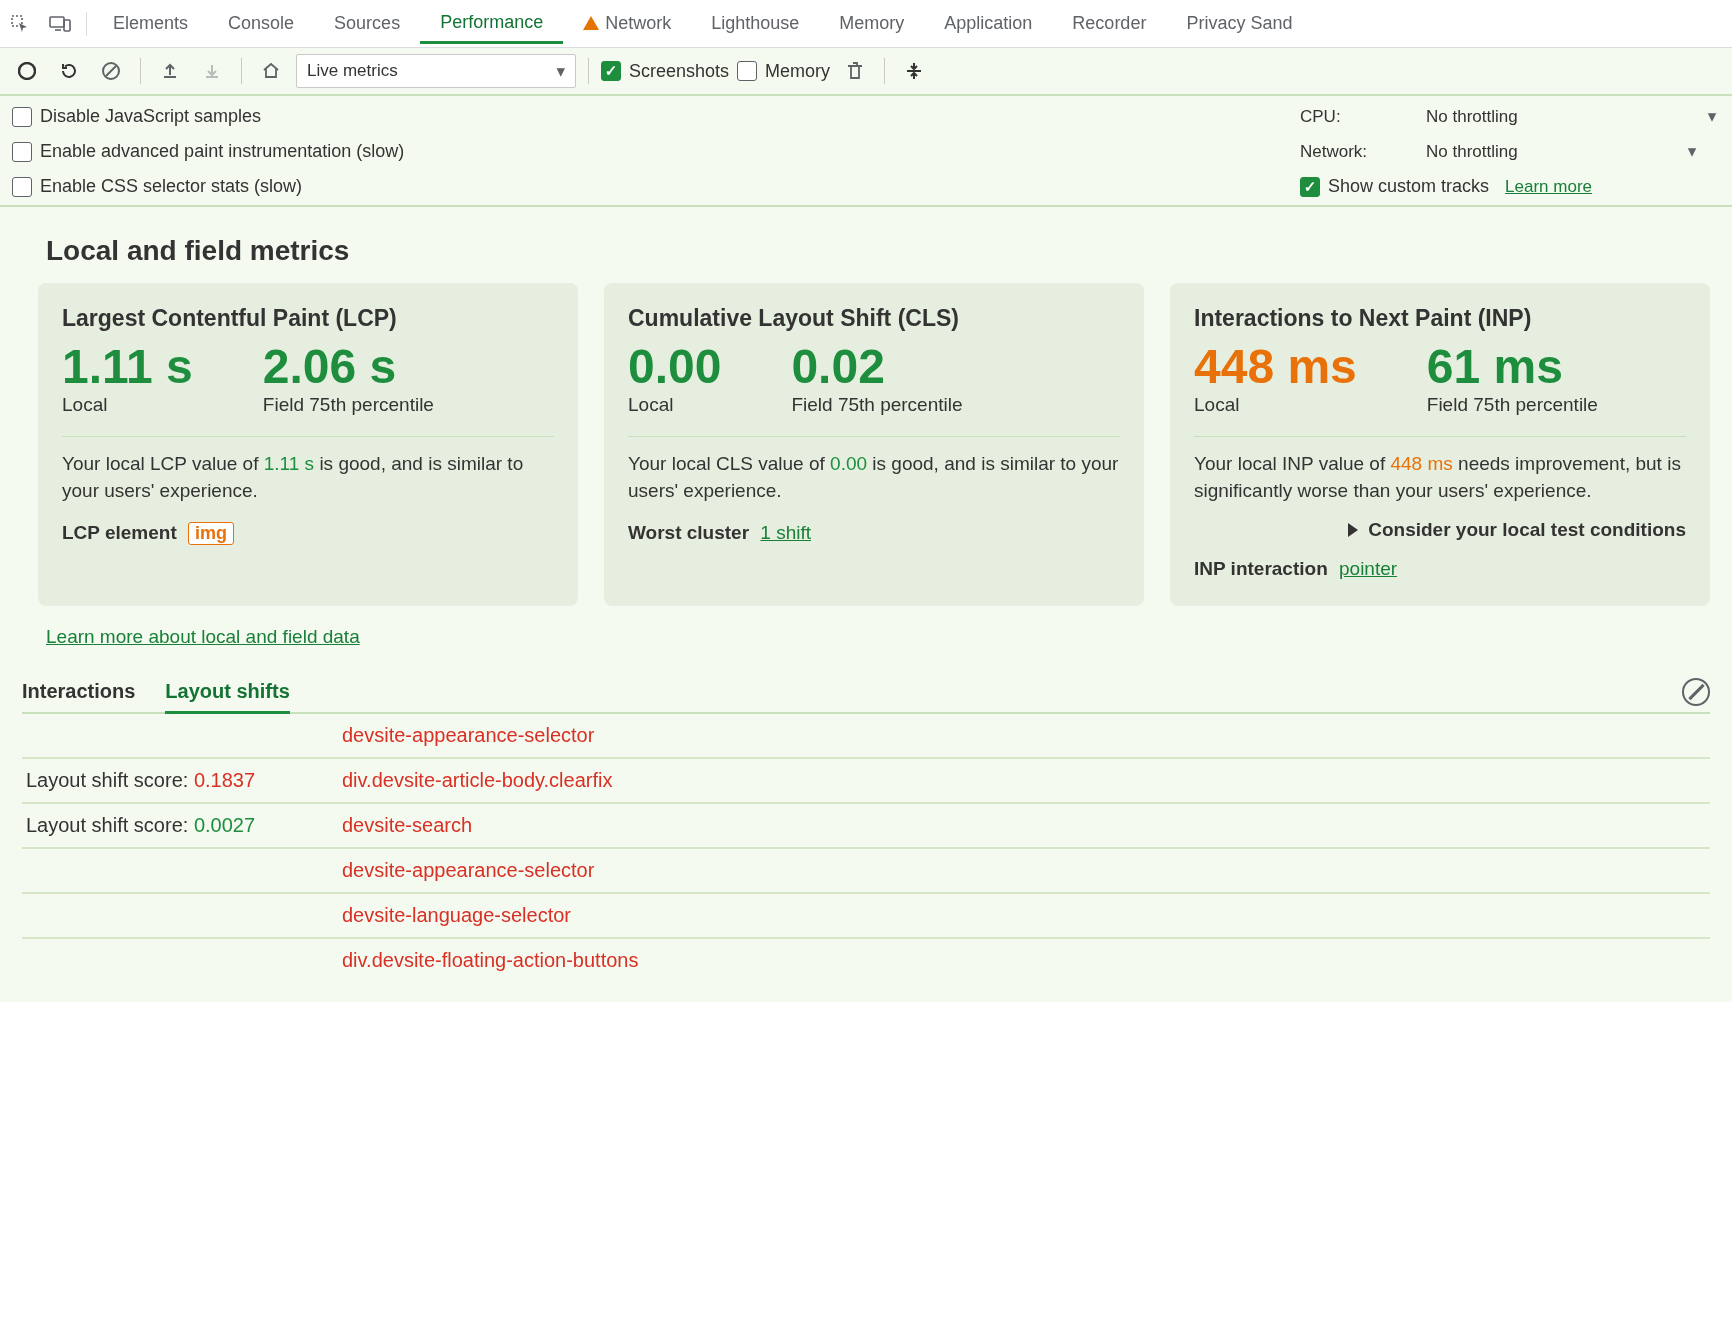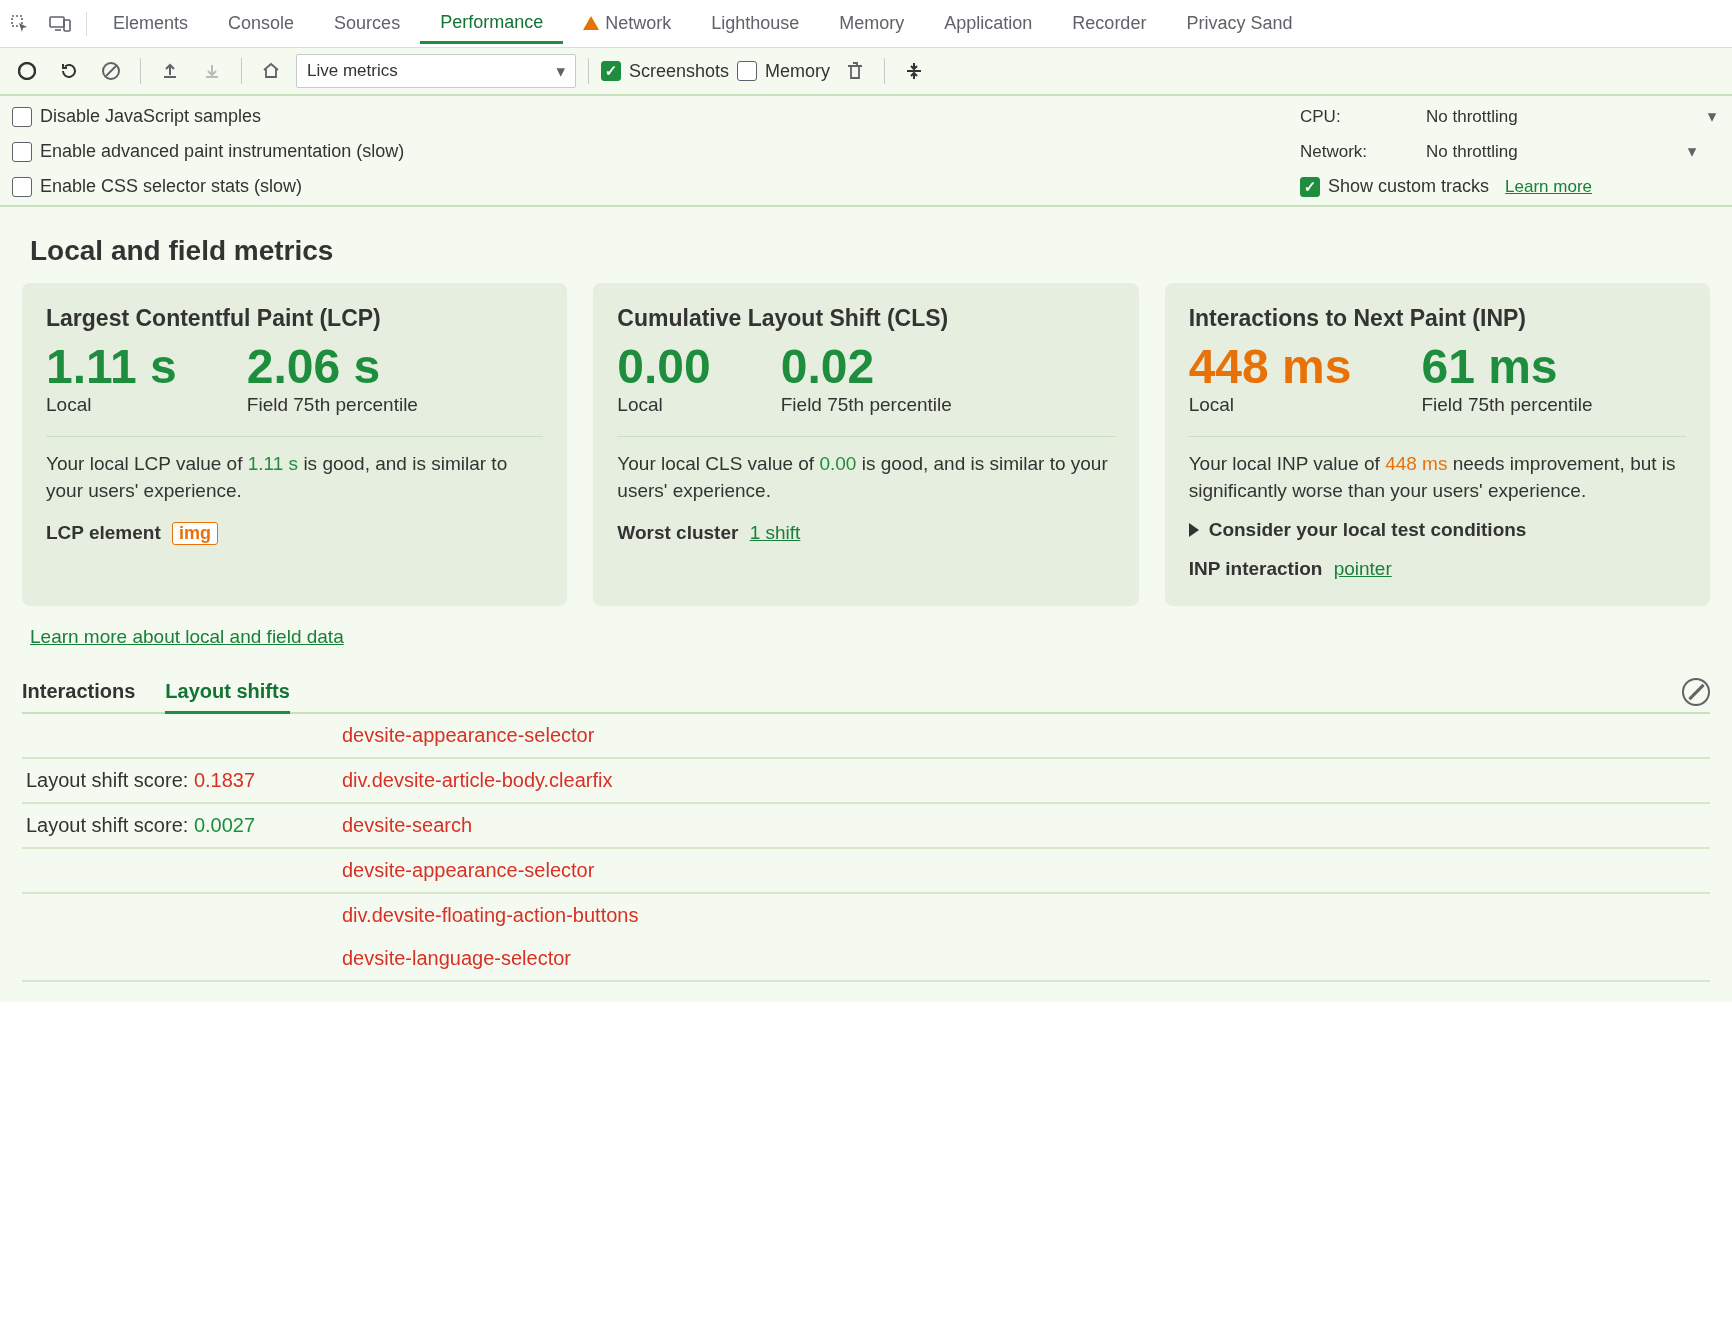--- a/index.html
+++ b/index.html
@@ -138,21 +138,21 @@
   .plain-select .chev{color:#5f6368}
   .link{
     color:var(--link);
     text-decoration:underline;
     cursor:pointer;
   }
 
   
   .panel{
     background:var(--panel);
-    padding:22px 22px 0 22px;
+    padding:22px 22px 0 38px;
     border-bottom:0;
   }
   h2.section-title{
     font-size:28px;
     font-weight:700;
     margin:6px 0 16px 8px;
   }
   .cards{
     display:flex;
     gap:26px;
@@ -192,21 +192,21 @@
     border:1px solid var(--orange);
     color:var(--orange);
     padding:0 6px;
     border-radius:3px;
     font-size:18px;
     margin-left:6px;
     background:#fff;
   }
   .expand-row{
     display:flex;align-items:center;gap:10px;
-    font-size:19px;font-weight:700;margin-top:14px;cursor:pointer;
+    font-size:19px;font-weight:700;margin-top:14px;cursor:pointer;justify-content:flex-end;
   }
   .tri{
     width:0;height:0;
     border-top:7px solid transparent;
     border-bottom:7px solid transparent;
     border-left:10px solid #333;
   }
 
   .learn-link{
     display:inline-block;
@@ -499,22 +499,22 @@
     <div class="row-item">
       <span class="score-label">
         <span>Layout shift score: </span><span class="score-val green">0.0027</span>
       </span>
       <span class="node">devsite-search</span>
     </div>
     <div class="row-item">
       <span class="score-label"></span>
       <span class="node">devsite-appearance-selector</span>
     </div>
+    <div class="row-item">
+      <span class="score-label"></span>
+      <span class="node">devsite-language-selector</span>
+    </div>
     <div class="row-item" style="border-bottom:none">
       <span class="score-label"></span>
       <span class="node">div.devsite-floating-action-buttons</span>
     </div>
-    <div class="row-item">
-      <span class="score-label"></span>
-      <span class="node">devsite-language-selector</span>
-    </div>
   </div>
 </div>
 
 </body></html>

